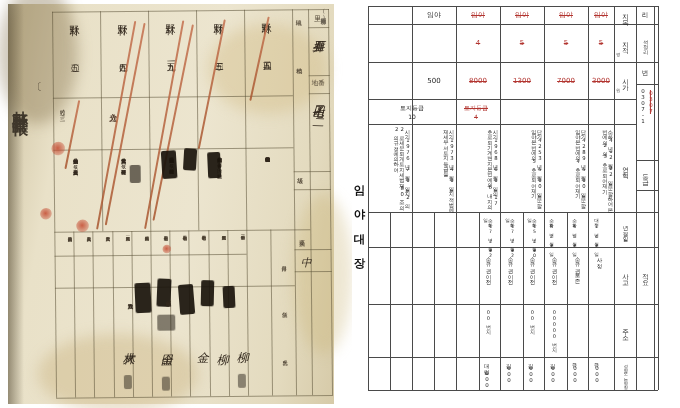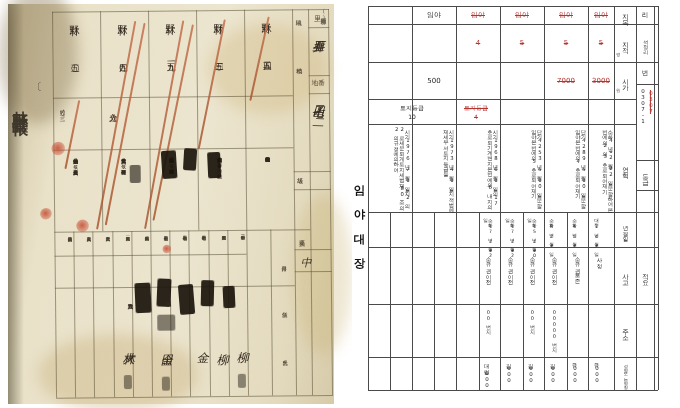--- a/index.html
+++ b/index.html
@@ -204,20 +204,22 @@
     <div class="a cell red" style="left:192px;top:0;width:44px;height:18px;font-size:7px;">임야</div>
     <div class="a cell red" style="left:236px;top:0;width:26px;height:18px;font-size:7px;">임야</div>
 
     <div class="a cell red" style="left:104px;top:18px;width:44px;height:38px;font-size:7px;">4</div>
     <div class="a cell red" style="left:148px;top:18px;width:44px;height:38px;font-size:7px;">5</div>
     <div class="a cell red" style="left:192px;top:18px;width:44px;height:38px;font-size:7px;">5</div>
     <div class="a cell red" style="left:236px;top:18px;width:26px;height:38px;font-size:7px;">5</div>
     <div class="a tiny" style="left:264px;top:46px;">평</div>
 
     <div class="a cell" style="left:60px;top:56px;width:44px;height:37px;font-size:7px;">500</div>
+    <div class="a cell red" style="left:104px;top:56px;width:44px;height:37px;font-size:7px;">8000</div>
+    <div class="a cell red" style="left:148px;top:56px;width:44px;height:37px;font-size:7px;">1300</div>
     <div class="a cell red" style="left:192px;top:56px;width:44px;height:37px;font-size:7px;">7000</div>
     <div class="a cell red" style="left:236px;top:56px;width:26px;height:37px;font-size:7px;">3000</div>
     <div class="a tiny" style="left:264px;top:82px;">원</div>
 
     <div class="a col" style="left:16px;top:93px;width:88px;height:25px;font-size:6px;line-height:1.5;">
       <span>토지등급</span>
       <span>10</span>
     </div>
     <div class="a col red" style="left:100px;top:93px;width:48px;height:25px;font-size:6px;line-height:1.5;">
       <span>토지등급</span>

